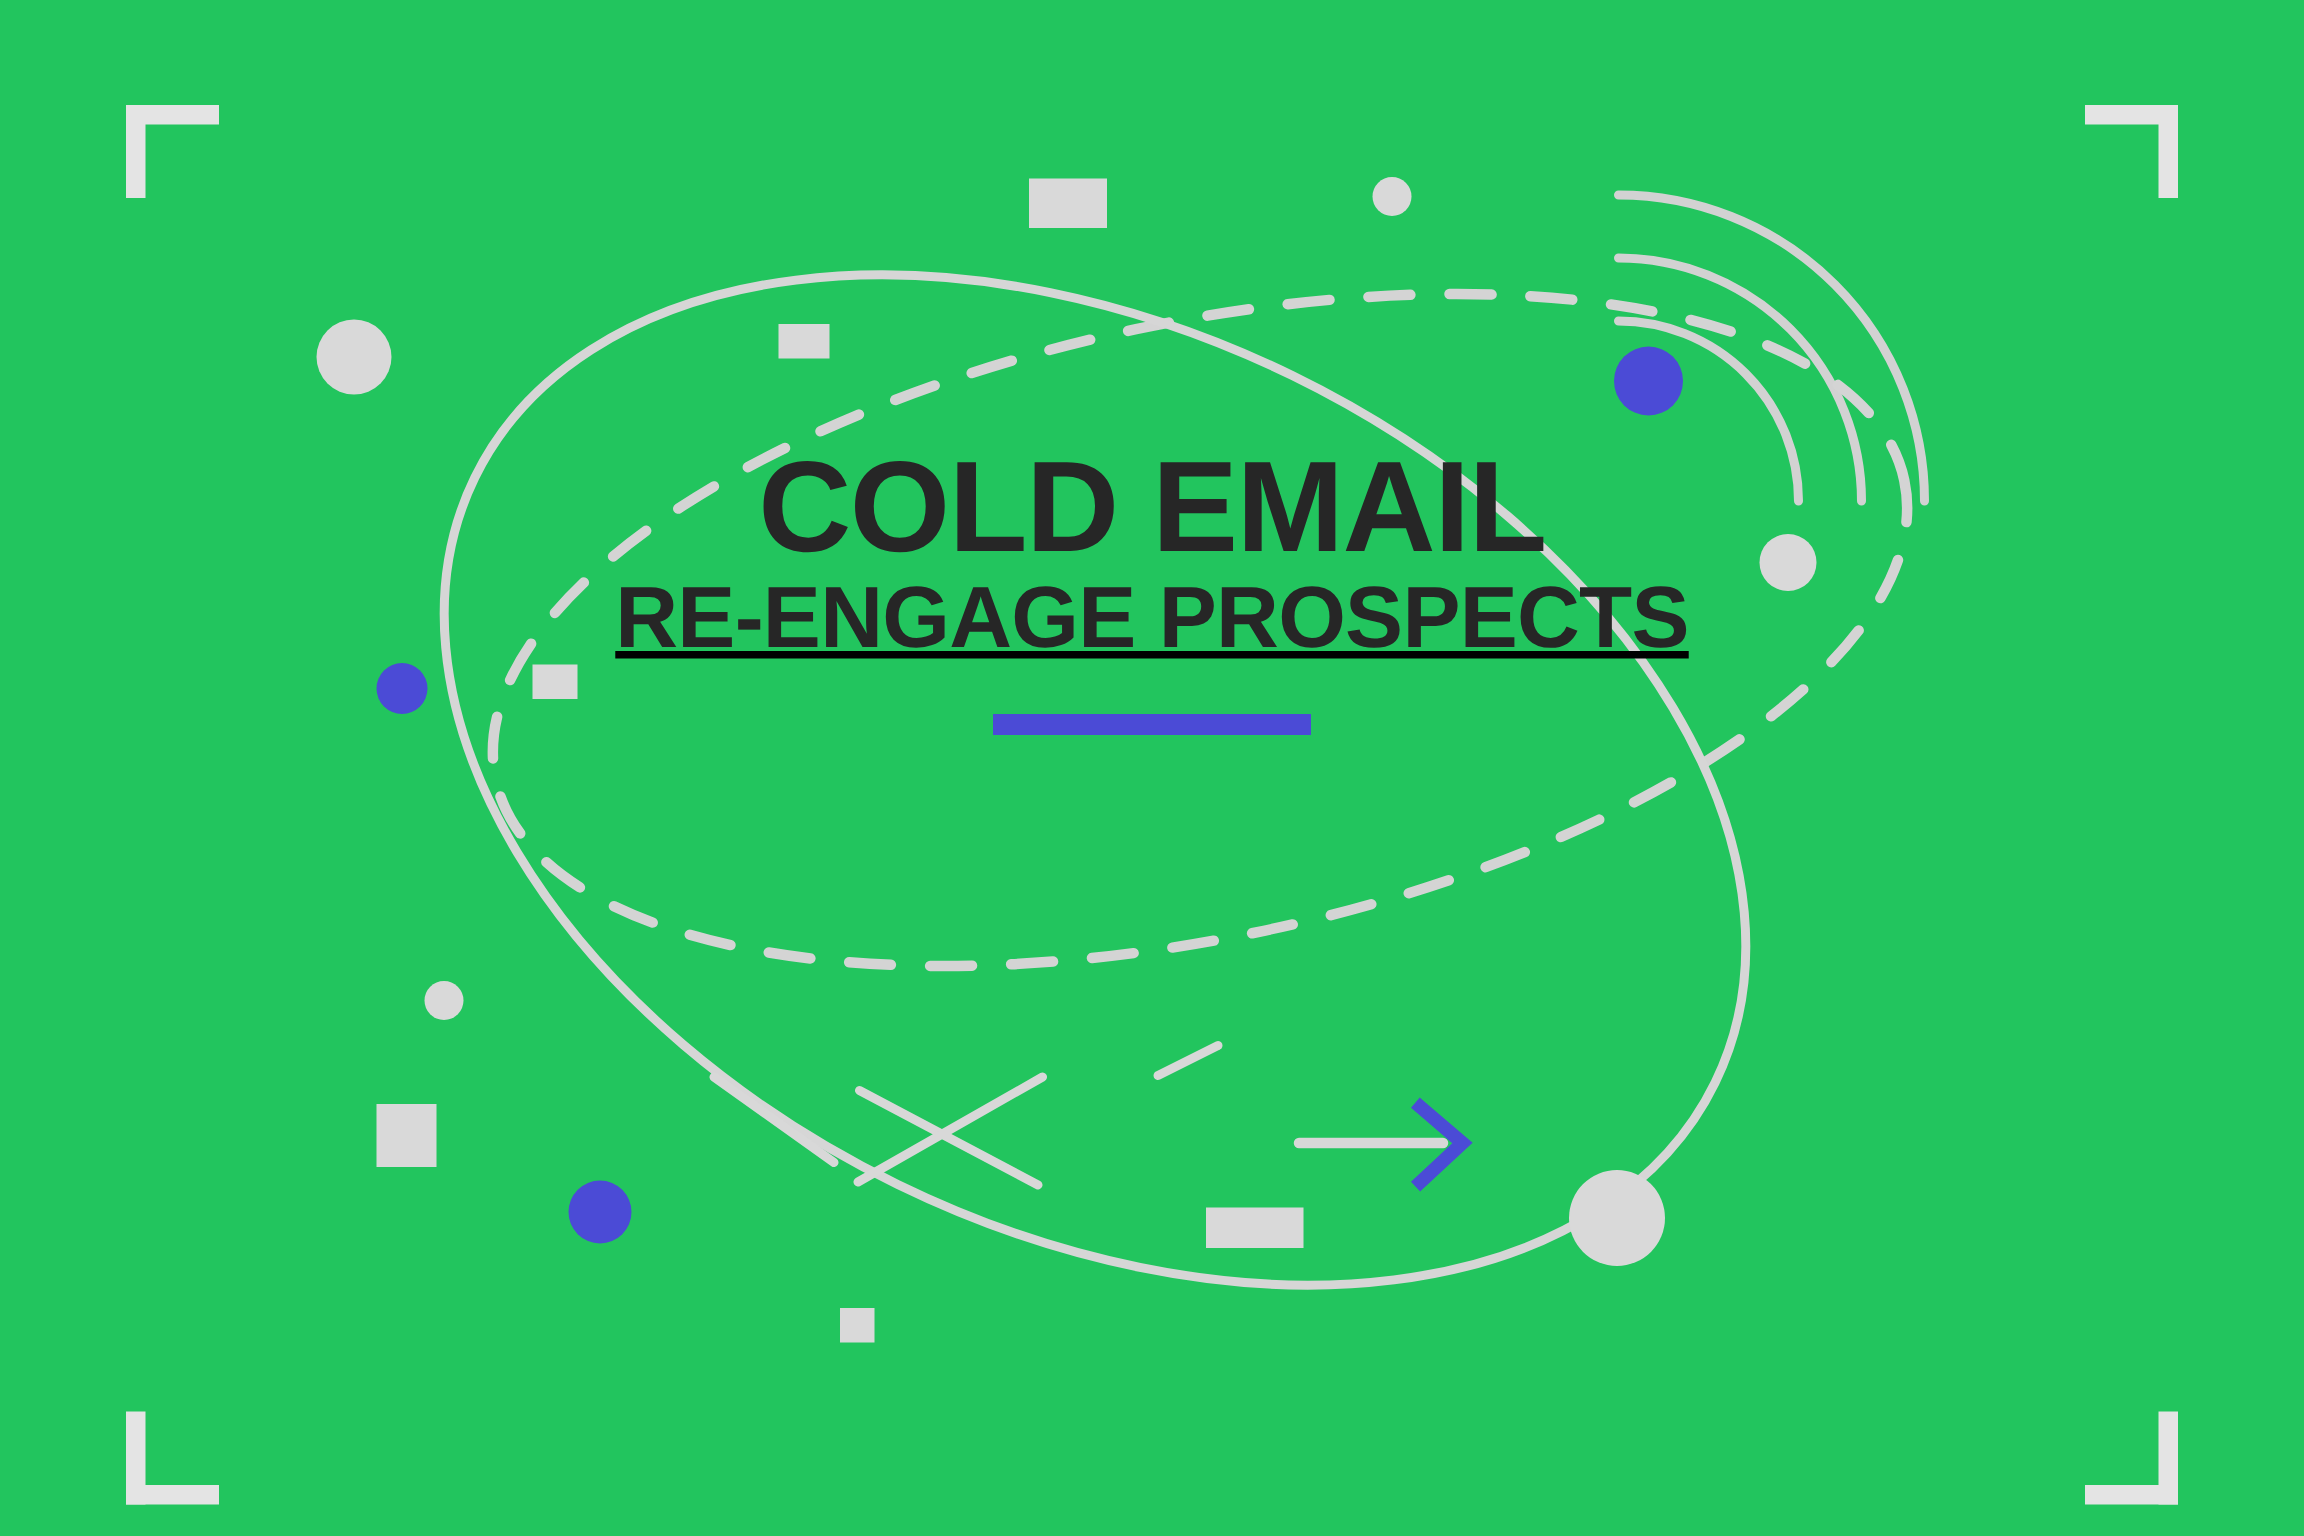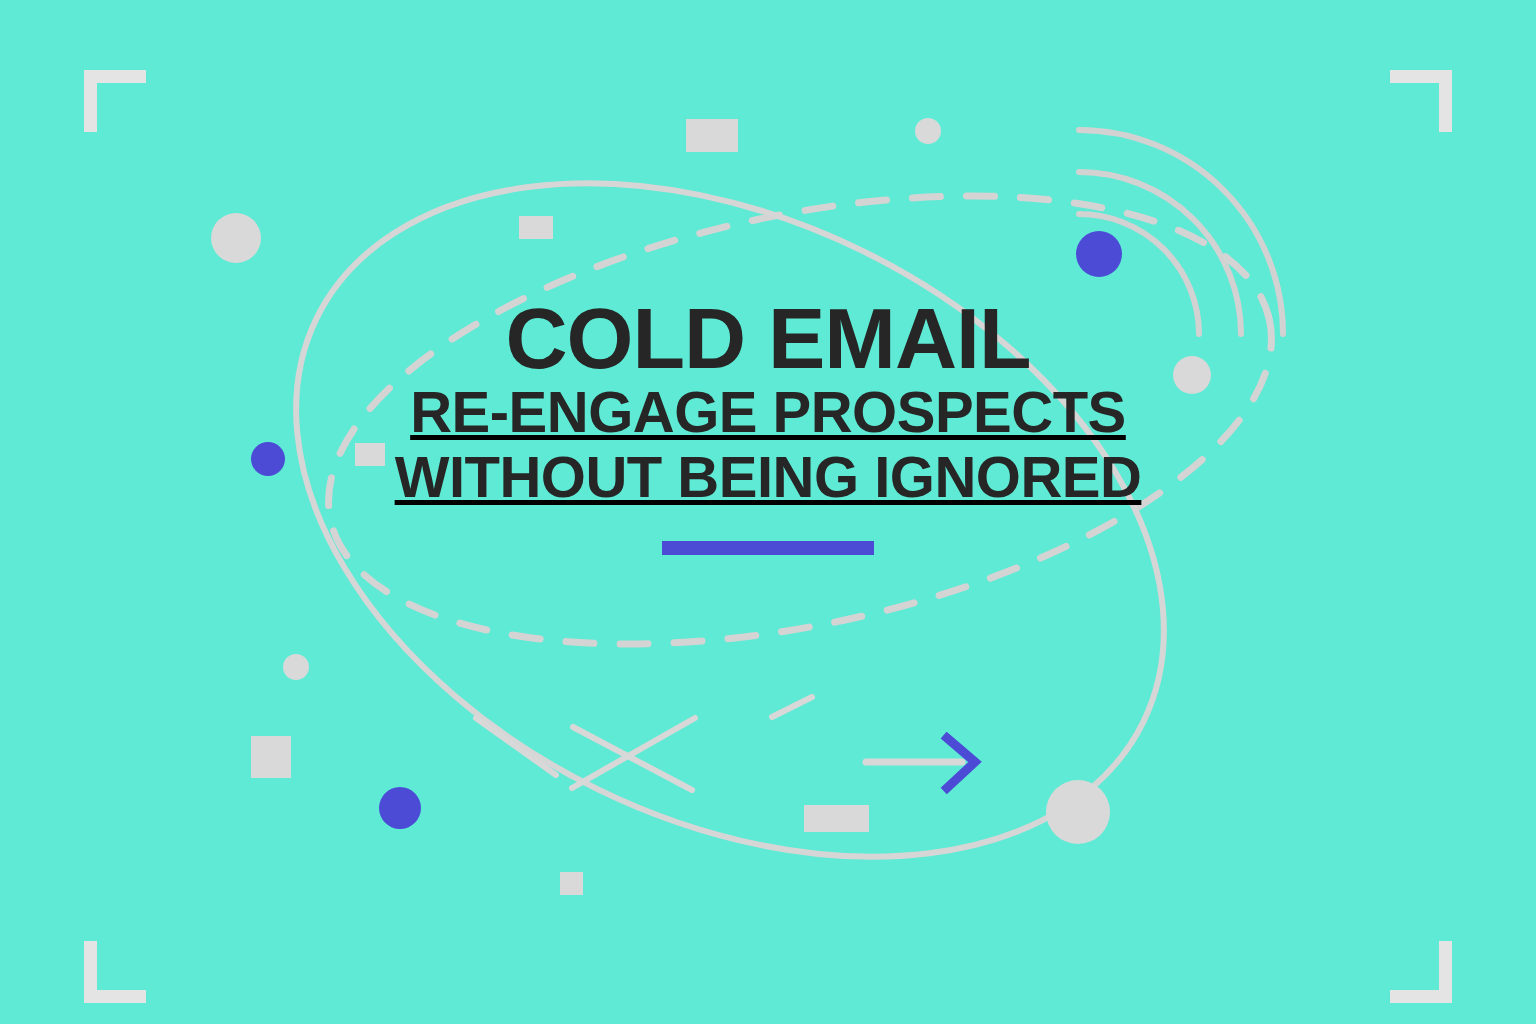--- a/index.html
+++ b/index.html
@@ -7,21 +7,21 @@
     padding: 0;
     background: #ffffff;
   }
   body {
     font-family: "Liberation Sans", sans-serif;
   }
   #stage {
     position: relative;
     width: 1536px;
     height: 1024px;
-    background: #5eead4;
+    background: #22c55e;
     overflow: hidden;
   }
   #bg-svg {
     position: absolute;
     inset: 0;
     width: 1536px;
     height: 1024px;
     display: block;
   }
   #content {
@@ -143,20 +143,19 @@
   </svg>
 
   <div id="content">
 
     <div class="title-block">
       <span class="title-line">COLD EMAIL</span>
     </div>
 
     <div class="sub-block">
       <span class="sub-line">RE-ENGAGE PROSPECTS</span>
-      <span class="sub-line">WITHOUT BEING IGNORED</span>
     </div>
 
     <div class="divider"></div>
 
   </div>
 
 </div>
 
 </body></html>

